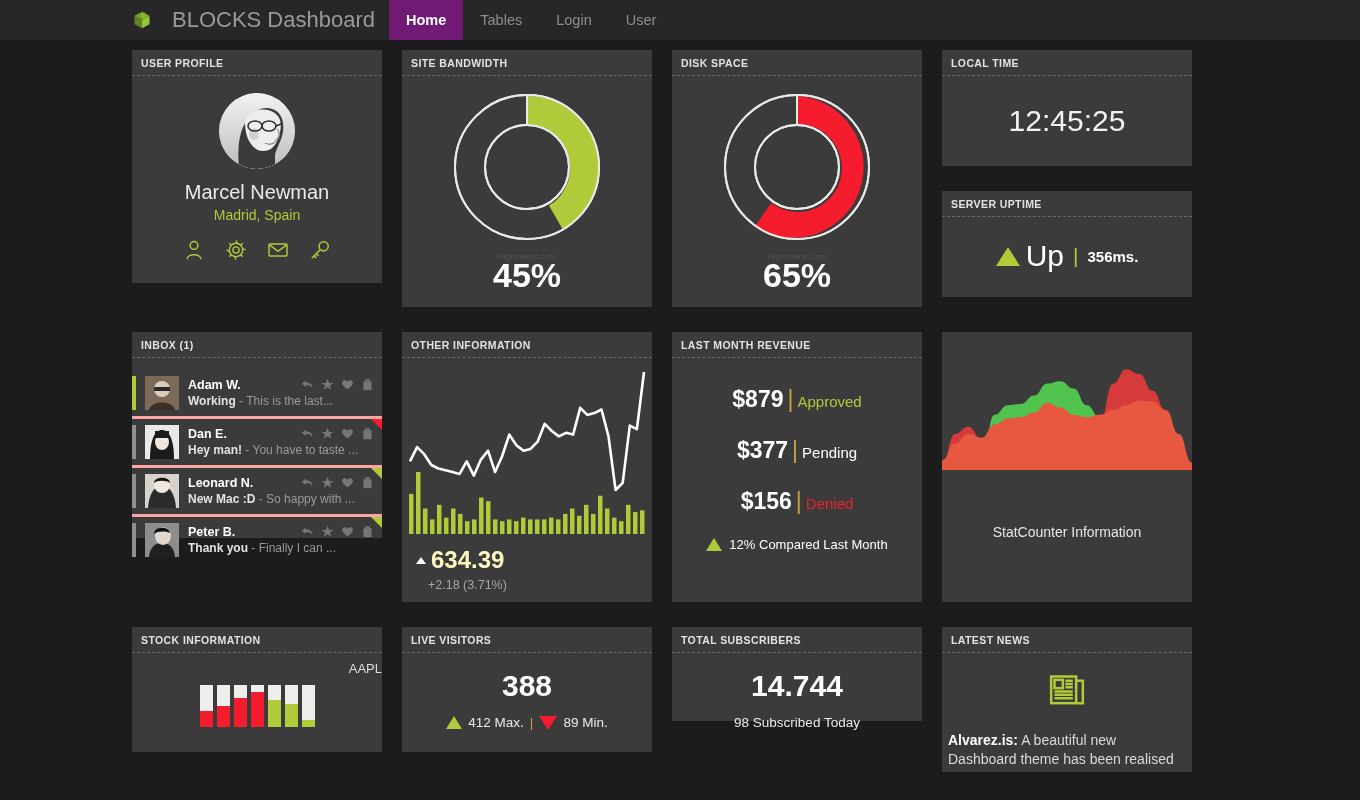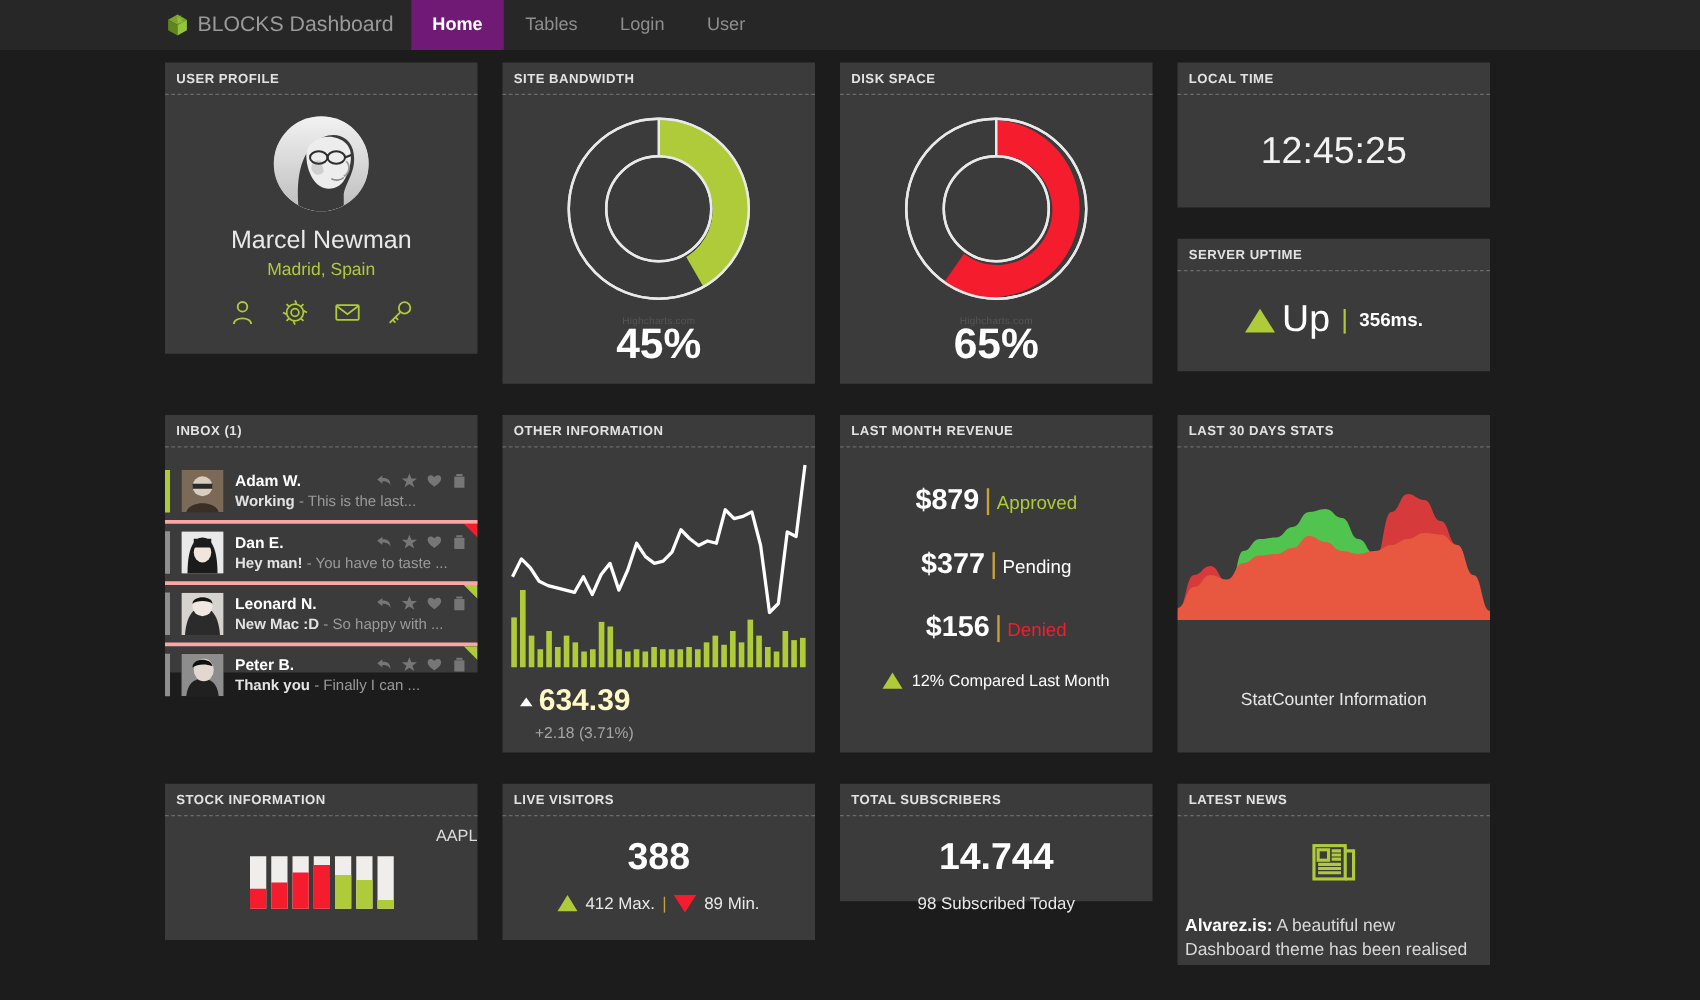--- a/index.html
+++ b/index.html
@@ -10,22 +10,22 @@
     overflow: hidden;
   }
 
   
   .navbar {
     height: 40px; background: #272727;
     display: flex; align-items: stretch;
     padding-left: 132px;
   }
   .brand {
-    display: flex; align-items: center; gap: 6px;
-    color: #9a9a9a; font-size: 17px; padding-right: 14px;
+    display: flex; align-items: center; gap: 20px;
+    color: #9a9a9a; font-size: 22px; padding-right: 14px;
   }
   .brand-logo { width: 20px; height: 20px; display:block; }
   .nav-links { display: flex; align-items: stretch; }
   .nav-link {
     display: flex; align-items: center; padding: 0 17px;
     color: #8e8e8e; font-size: 14.5px; cursor: pointer;
     text-decoration: none;
   }
   .nav-link.active { background: #701a75; color: #ffffff; font-weight: bold; }
 
@@ -526,21 +526,20 @@
         </div>
         <div class="rev-foot">
           <span class="tri-up-sm"></span>
           <span>12% Compared Last Month</span>
         </div>
       </div>
     </div>
 
     <div class="col">
       <div class="panel" style="height:270px">
-        <div class="panel-head">LAST 30 DAYS STATS</div>
         <div style="padding-top:10px">
           <svg id="sc-chart" width="250" height="160" viewBox="0 0 250 160">
               <path d="M 0 128 L 0.0 120.8 C 6.6 120.8 6.6 92.0 13.2 92.0 C 19.7 92.0 19.7 84.8 26.3 84.8 C 32.9 84.8 32.9 96.8 39.5 96.8 C 46.1 96.8 46.1 104.0 52.6 104.0 C 59.2 104.0 59.2 106.4 65.8 106.4 C 72.4 106.4 72.4 106.4 78.9 106.4 C 85.5 106.4 85.5 106.4 92.1 106.4 C 98.7 106.4 98.7 106.4 105.3 106.4 C 111.8 106.4 111.8 106.4 118.4 106.4 C 125.0 106.4 125.0 106.4 131.6 106.4 C 138.2 106.4 138.2 104.0 144.7 104.0 C 151.3 104.0 151.3 80.0 157.9 80.0 C 164.5 80.0 164.5 41.6 171.1 41.6 C 177.6 41.6 177.6 27.2 184.2 27.2 C 190.8 27.2 190.8 32.0 197.4 32.0 C 203.9 32.0 203.9 48.8 210.5 48.8 C 217.1 48.8 217.1 68.0 223.7 68.0 C 230.3 68.0 230.3 94.4 236.8 94.4 C 243.4 94.4 243.4 122.0 250.0 122.0 L 250 128 Z" fill="#d63a3a"></path>
               <path d="M 0 128 L 0.0 128.0 C 6.6 128.0 6.6 128.0 13.2 128.0 C 19.7 128.0 19.7 128.0 26.3 128.0 C 32.9 128.0 32.9 116.0 39.5 116.0 C 46.1 116.0 46.1 72.8 52.6 72.8 C 59.2 72.8 59.2 63.2 65.8 63.2 C 72.4 63.2 72.4 62.0 78.9 62.0 C 85.5 62.0 85.5 53.6 92.1 53.6 C 98.7 53.6 98.7 41.6 105.3 41.6 C 111.8 41.6 111.8 39.2 118.4 39.2 C 125.0 39.2 125.0 46.4 131.6 46.4 C 138.2 46.4 138.2 63.2 144.7 63.2 C 151.3 63.2 151.3 75.2 157.9 75.2 C 164.5 75.2 164.5 80.0 171.1 80.0 C 177.6 80.0 177.6 128.0 184.2 128.0 C 190.8 128.0 190.8 128.0 197.4 128.0 C 203.9 128.0 203.9 128.0 210.5 128.0 C 217.1 128.0 217.1 128.0 223.7 128.0 C 230.3 128.0 230.3 128.0 236.8 128.0 C 243.4 128.0 243.4 128.0 250.0 128.0 L 250 128 Z" fill="#51c34f"></path>
               <path d="M 0 128 L 0.0 118.4 C 6.6 118.4 6.6 101.6 13.2 101.6 C 19.7 101.6 19.7 92.0 26.3 92.0 C 32.9 92.0 32.9 95.6 39.5 95.6 C 46.1 95.6 46.1 82.4 52.6 82.4 C 59.2 82.4 59.2 76.4 65.8 76.4 C 72.4 76.4 72.4 75.2 78.9 75.2 C 85.5 75.2 85.5 70.4 92.1 70.4 C 98.7 70.4 98.7 60.8 105.3 60.8 C 111.8 60.8 111.8 65.6 118.4 65.6 C 125.0 65.6 125.0 72.8 131.6 72.8 C 138.2 72.8 138.2 75.2 144.7 75.2 C 151.3 75.2 151.3 72.8 157.9 72.8 C 164.5 72.8 164.5 68.0 171.1 68.0 C 177.6 68.0 177.6 63.2 184.2 63.2 C 190.8 63.2 190.8 58.4 197.4 58.4 C 203.9 58.4 203.9 59.6 210.5 59.6 C 217.1 59.6 217.1 68.0 223.7 68.0 C 230.3 68.0 230.3 92.0 236.8 92.0 C 243.4 92.0 243.4 120.8 250.0 120.8 L 250 128 Z" fill="#e8573f"></path>
             </svg>
         </div>
         <div class="statcounter-label">StatCounter Information</div>
       </div>
     </div>

